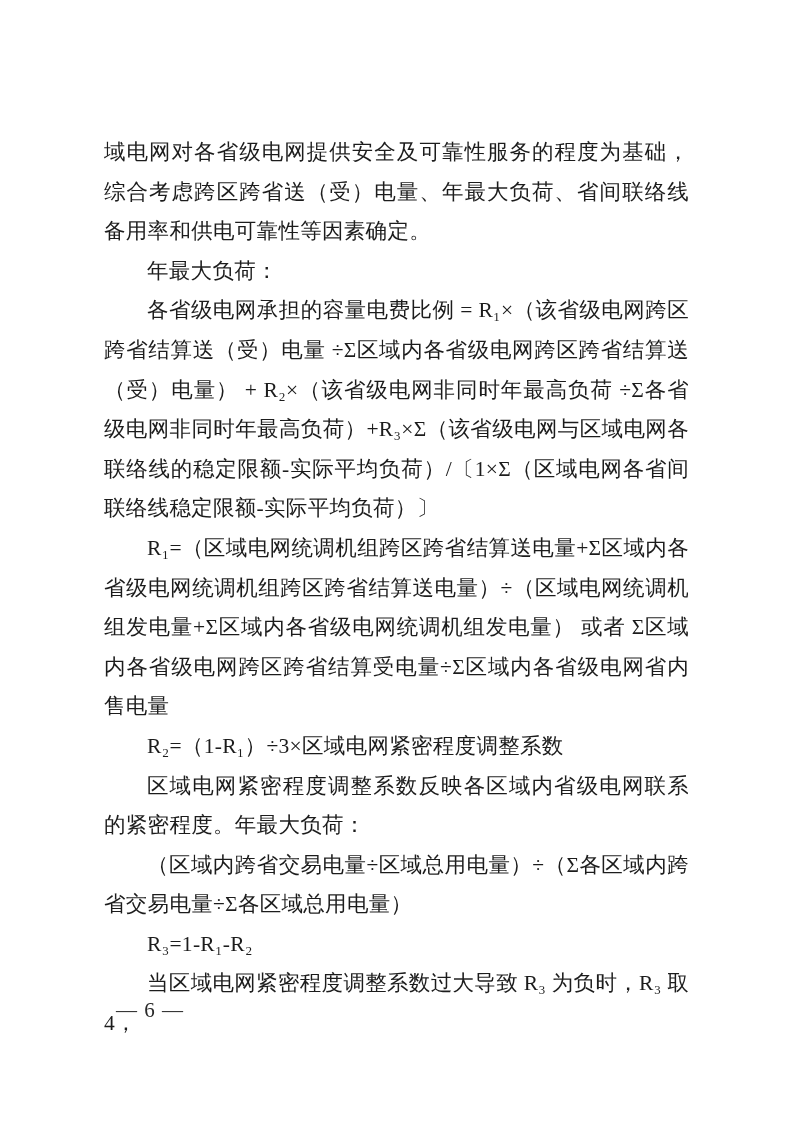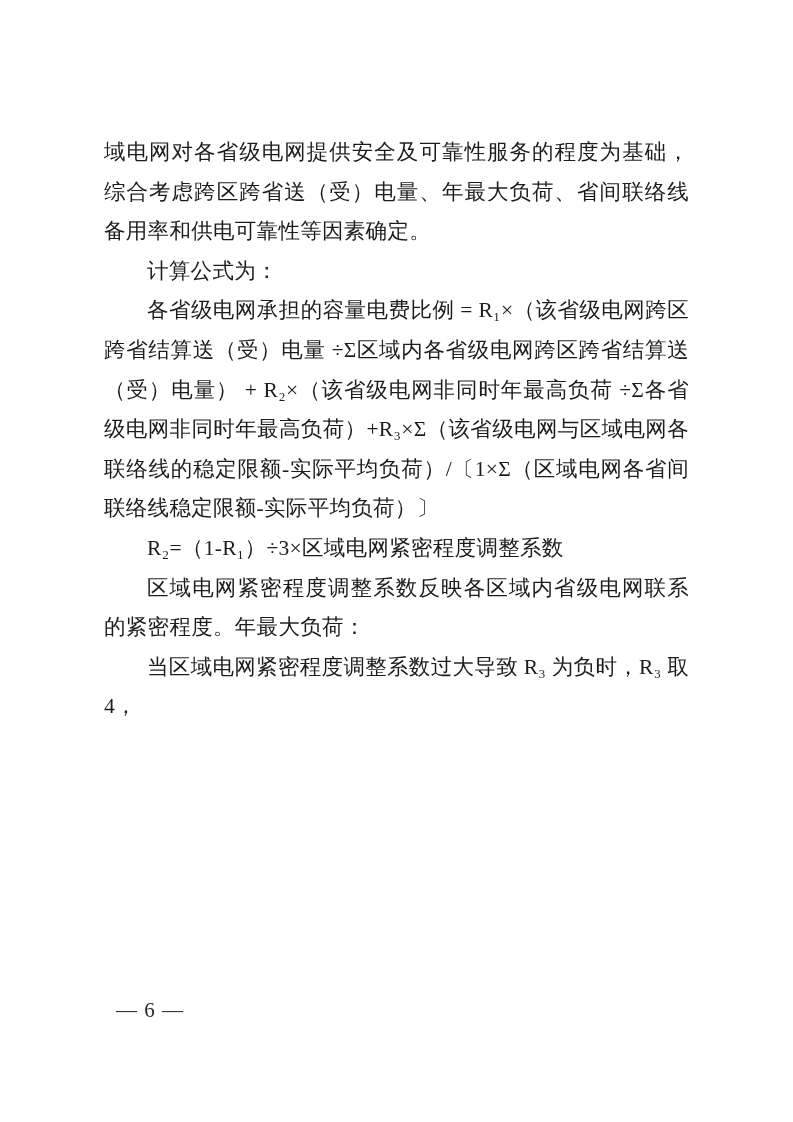--- a/index.html
+++ b/index.html
@@ -43,20 +43,23 @@
     letter-spacing: 1px;
     white-space: pre;
   }
 </style>
 </head>
 <body>
 
 <div class="page">
   <div class="body-text">
     <p class="para">域电网对各省级电网提供安全及可靠性服务的程度为基础，综合考虑跨区跨省送（受）电量、年最大负荷、省间联络线备用率和供电可靠性等因素确定。</p>
-    <p class="para indent">计算公式为：</p>
+    <p class="para indent">年最大负荷：</p>
     <p class="para indent">各省级电网承担的容量电费比例 = R₁×（该省级电网跨区跨省结算送（受）电量 ÷Σ区域内各省级电网跨区跨省结算送（受）电量） + R₂×（该省级电网非同时年最高负荷 ÷Σ各省级电网非同时年最高负荷）+R₃×Σ（该省级电网与区域电网各联络线的稳定限额-实际平均负荷）/〔1×Σ（区域电网各省间联络线稳定限额-实际平均负荷）〕</p>
+    <p class="para indent">R₁=（区域电网统调机组跨区跨省结算送电量+Σ区域内各省级电网统调机组跨区跨省结算送电量）÷（区域电网统调机组发电量+Σ区域内各省级电网统调机组发电量） 或者 Σ区域内各省级电网跨区跨省结算受电量÷Σ区域内各省级电网省内售电量</p>
     <p class="para indent">R₂=（1-R₁）÷3×区域电网紧密程度调整系数</p>
     <p class="para indent">区域电网紧密程度调整系数反映各区域内省级电网联系的紧密程度。年最大负荷：</p>
+    <p class="para indent">（区域内跨省交易电量÷区域总用电量）÷（Σ各区域内跨省交易电量÷Σ各区域总用电量）</p>
+    <p class="para indent">R₃=1-R₁-R₂</p>
     <p class="para indent">当区域电网紧密程度调整系数过大导致 R₃ 为负时，R₃ 取 4，</p>
   </div>
   <div class="footer">— 6 —</div>
 </div>
 
 </body></html>

